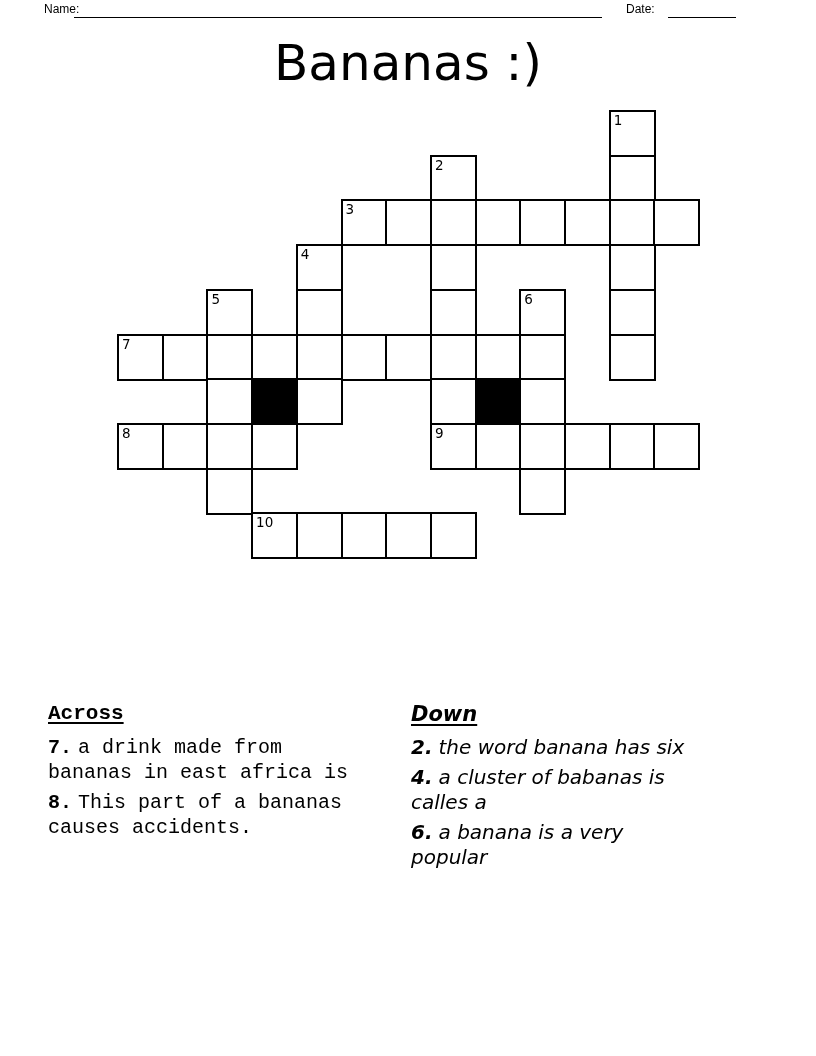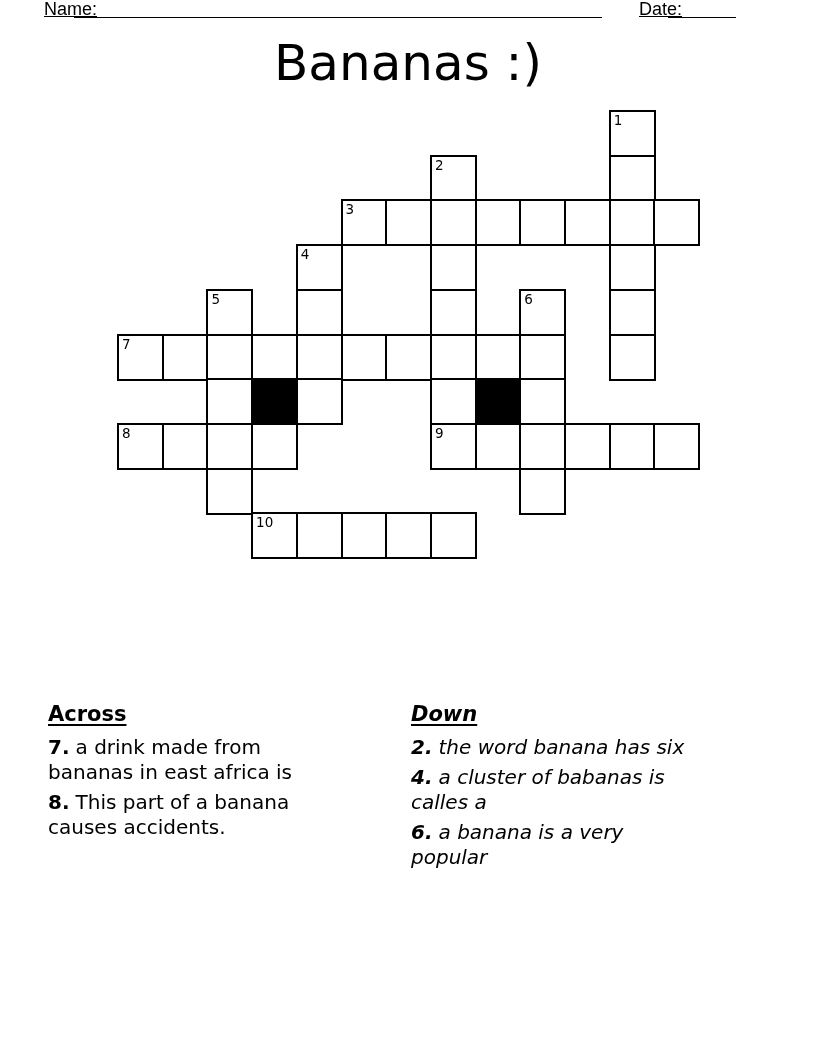--- a/index.html
+++ b/index.html
@@ -12,27 +12,26 @@
     width: 816px;
     height: 1056px;
     background: #ffffff;
     overflow: hidden;
     font-family: "Liberation Sans", sans-serif;
     color: #000000;
   }
   
   .hdr-label {
     position: absolute;
-    font-size: 18px;
+    font-size: 12px;
     line-height: 17px;
     color: #000000;
-    text-decoration: underline;
   }
   .name-label { left: 44px; top: 1px; }
-  .date-label { left: 626px; top: 1px; margin-left: 13px; }
+  .date-label { left: 626px; top: 1px; }
   .write-line {
     position: absolute;
     top: 0;
     height: 17px;
     border-bottom: 1.6px solid #000000;
   }
   .name-line { left: 74px; width: 528px; }
   .date-line { left: 668px; width: 68px; }
   
   .title {
@@ -75,21 +74,21 @@
     line-height: 16px;
     color: #000000;
   }
   
   .clues-col {
     position: absolute;
     top: 702px;
     width: 350px;
     font-family: "DejaVu Sans", sans-serif;
   }
-  .clues-across { left: 48px; }
+  .clues-across { left: 48px; font-family: Liberation Mono, monospace; }
   .clues-down   { left: 411px; font-style: italic; }
   .clues-heading {
     margin: 0 0 9px 0;
     font-size: 21px;
     line-height: 24px;
     font-weight: bold;
     text-decoration: underline;
     text-decoration-thickness: 2px;
     text-underline-offset: 3px;
     color: #000000;
@@ -189,21 +188,21 @@
       <div class="cell" style="left: 340.5px; top: 512.3px;"></div>
       <div class="cell" style="left: 385.2px; top: 512.3px;"></div>
       <div class="cell" style="left: 429.9px; top: 512.3px;"></div>
     </div>
 
   <div class="clues-col clues-across">
     <h2 class="clues-heading">Across</h2>
     <div>
         <p class="clue"><b>7.</b><span>a drink made from
 bananas in east africa is</span></p>
-        <p class="clue"><b>8.</b><span>This part of a banana
+        <p class="clue"><b>8.</b><span>This part of a bananas
 causes accidents.</span></p>
       </div>
   </div>
 
   <div class="clues-col clues-down">
     <h2 class="clues-heading">Down</h2>
     <div>
         <p class="clue"><b>2.</b><span>the word banana has six</span></p>
         <p class="clue"><b>4.</b><span>a cluster of babanas is
 calles a</span></p>

